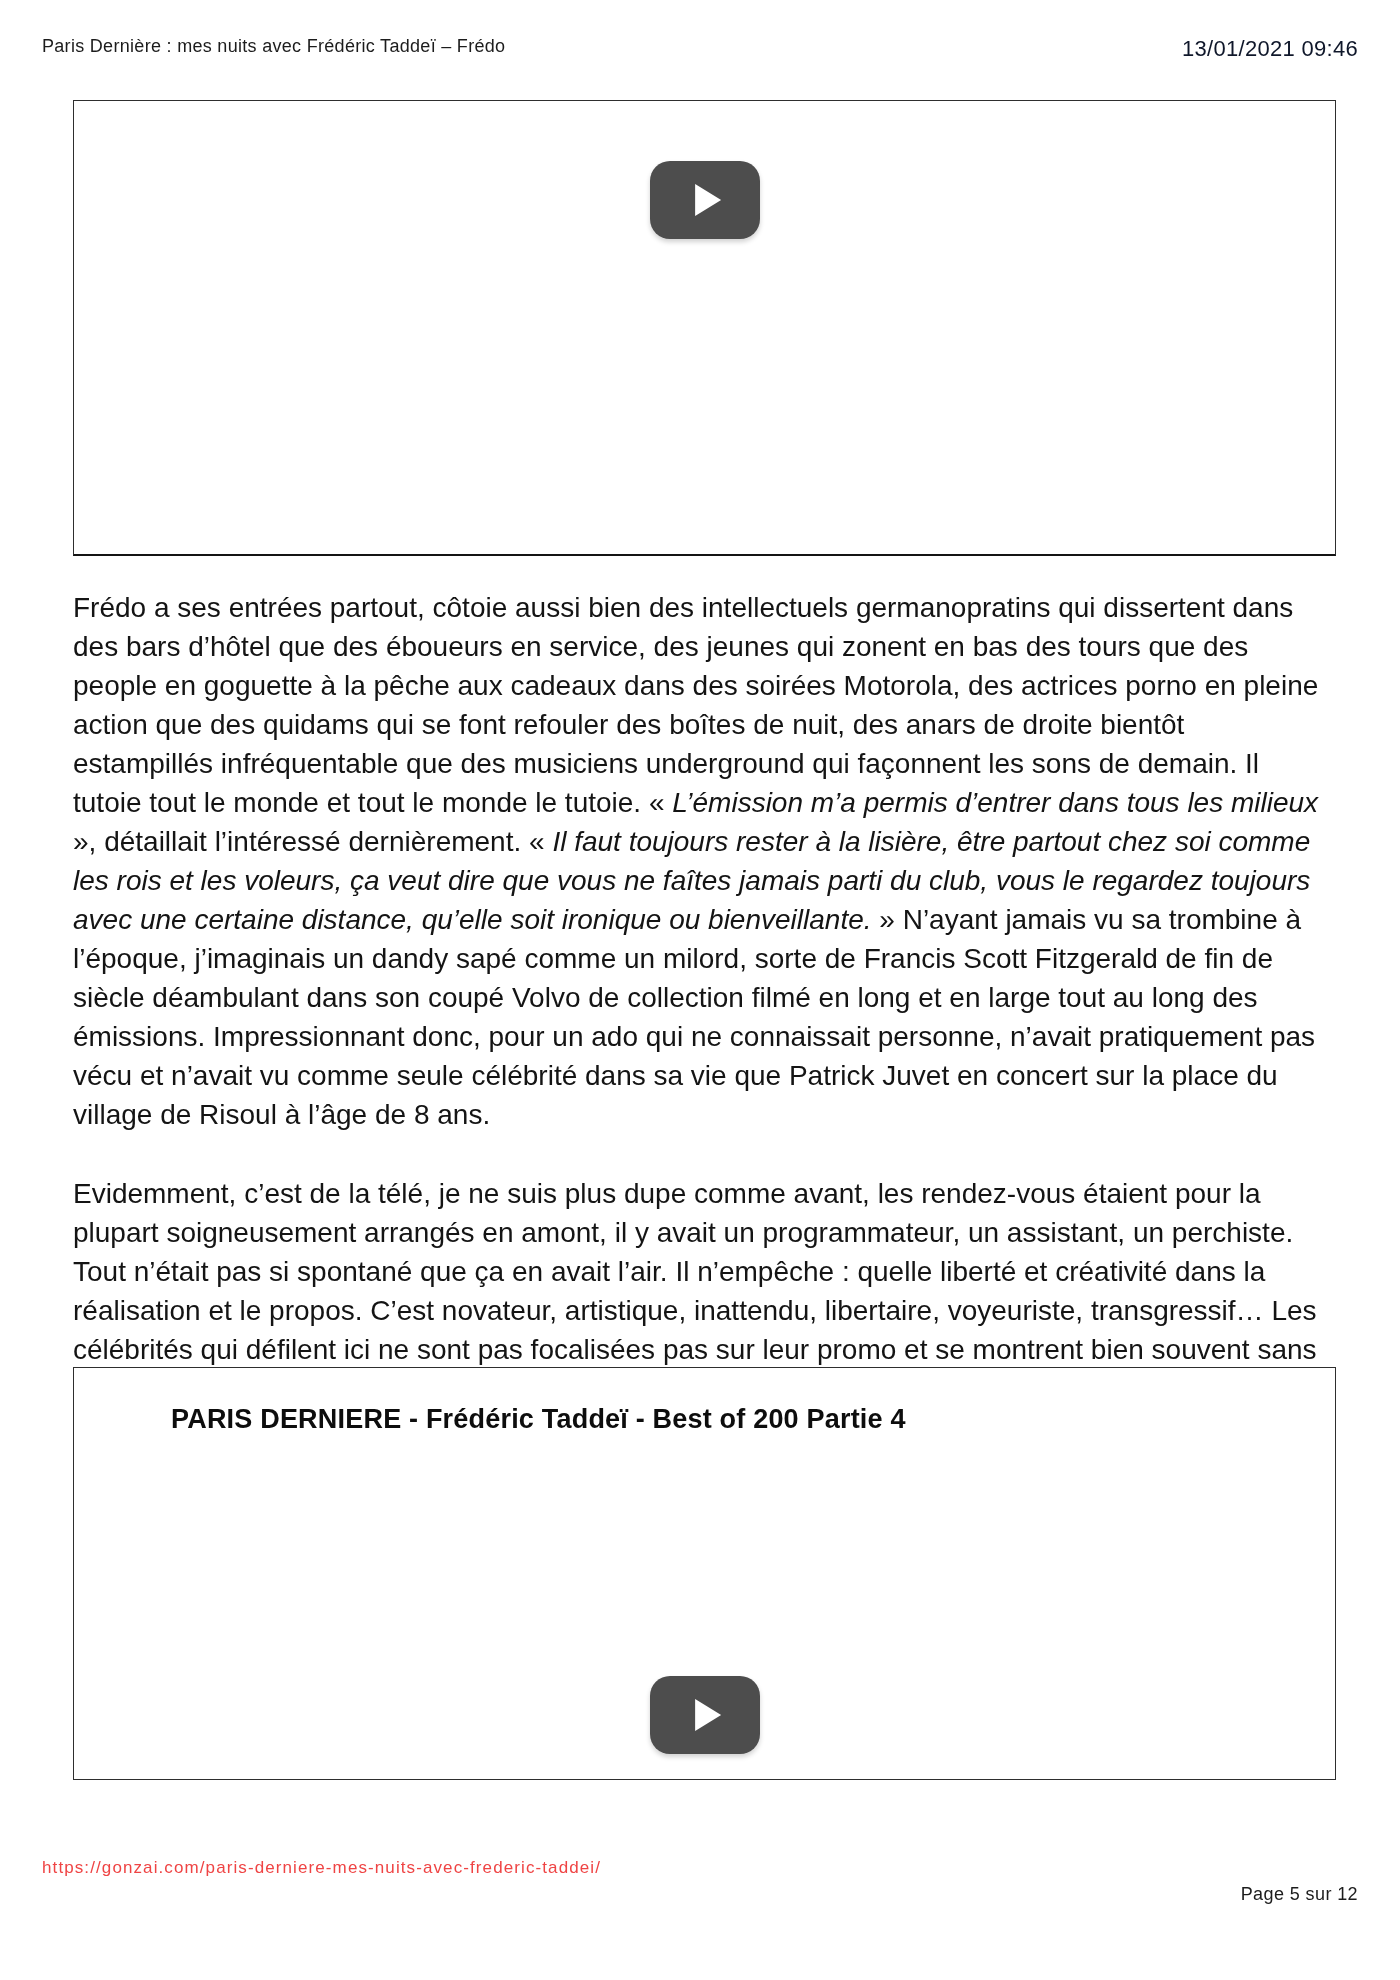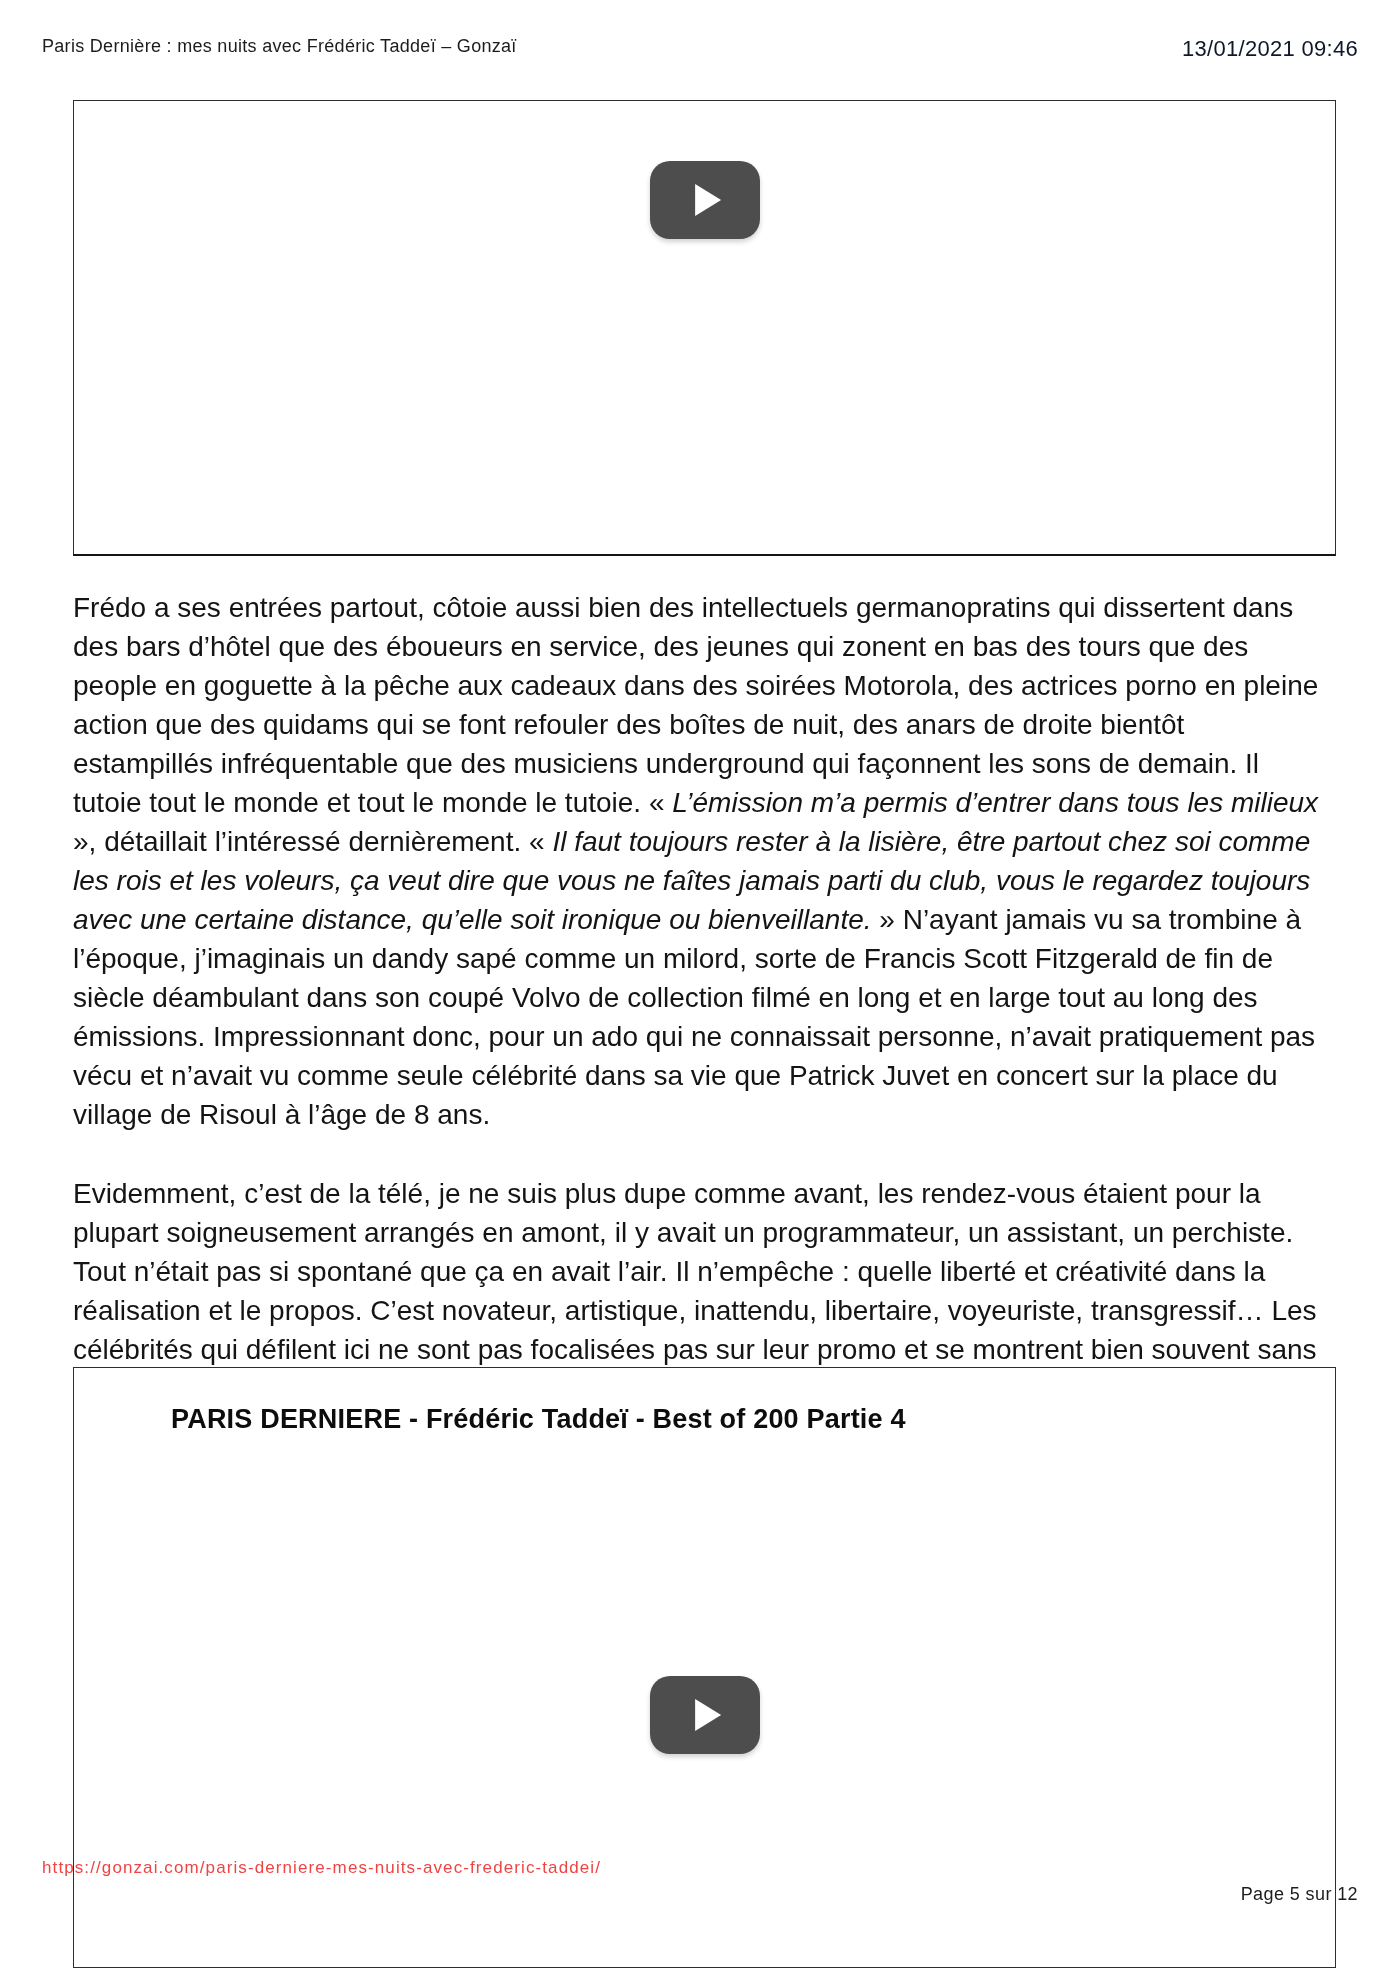--- a/index.html
+++ b/index.html
@@ -20,21 +20,21 @@
   }
   .ftr-right{
     position:absolute;top:1860px;right:42px;font-size:18px;letter-spacing:.4px;color:#1c1c1c;margin-top:24px;
   }
   
   .embed{
     position:absolute;left:73px;width:1263px;background:#fff;
     border:1px solid #2e2e2e;box-sizing:border-box;
   }
   .embed1{top:100px;height:456px;border-bottom-width:2px;border-bottom-color:#141414;}
-  .embed2{top:1367px;height:601px;}
+  .embed2{top:1367px;height:413px;}
   .play-btn{
     position:absolute;left:50%;transform:translateX(-50%);
     width:110px;height:78px;background:#4d4d4d;border-radius:20px;
     box-shadow:0 3px 5px rgba(0,0,0,.18);cursor:pointer;
   }
   .embed1 .play-btn{top:60px;}
   .embed2 .play-btn{top:308px;}
   .play-btn::after{
     content:"";position:absolute;left:50%;top:50%;
     transform:translate(-38%,-50%);
@@ -52,21 +52,21 @@
     position:absolute;left:73px;top:588px;width:1248px;
   }
   .article p{
     margin:0 0 40px 0;font-size:28px;line-height:39px;color:#141414;
   }
   .article p i{font-style:italic;}
 </style>
 </head>
 <body>
 
-<div class="hdr-left">Paris Dernière : mes nuits avec Frédéric Taddeï – Gonzaï</div>
+<div class="hdr-left">Paris Dernière : mes nuits avec Frédéric Taddeï – Frédo</div>
 <div class="hdr-right">13/01/2021 09:46</div>
 
 <div class="embed embed1">
   <div class="play-btn"></div>
 </div>
 
 <div class="article">
     <p><span>Frédo a ses entrées partout, côtoie aussi bien des intellectuels germanopratins qui dissertent dans des bars d’hôtel que des éboueurs en service, des jeunes qui zonent en bas des tours que des people en goguette à la pêche aux cadeaux dans des soirées Motorola, des actrices porno en pleine action que des quidams qui se font refouler des boîtes de nuit, des anars de droite bientôt estampillés infréquentable que des musiciens underground qui façonnent les sons de demain. Il tutoie tout le monde et tout le monde le tutoie. « </span><i>L’émission m’a permis d’entrer dans tous les milieux</i><span> », détaillait l’intéressé dernièrement. « </span><i>Il faut toujours rester à la lisière, être partout chez soi comme les rois et les voleurs, ça veut dire que vous ne faîtes jamais parti du club, vous le regardez toujours avec une certaine distance, qu’elle soit ironique ou bienveillante.</i><span> » N’ayant jamais vu sa trombine à l’époque, j’imaginais un dandy sapé comme un milord, sorte de Francis Scott Fitzgerald de fin de siècle déambulant dans son coupé Volvo de collection filmé en long et en large tout au long des émissions. Impressionnant donc, pour un ado qui ne connaissait personne, n’avait pratiquement pas vécu et n’avait vu comme seule célébrité dans sa vie que Patrick Juvet en concert sur la place du village de Risoul à l’âge de 8 ans.</span></p>
     <p><span>Evidemment, c’est de la télé, je ne suis plus dupe comme avant, les rendez-vous étaient pour la plupart soigneusement arrangés en amont, il y avait un programmateur, un assistant, un perchiste. Tout n’était pas si spontané que ça en avait l’air. Il n’empêche : quelle liberté et créativité dans la réalisation et le propos. C’est novateur, artistique, inattendu, libertaire, voyeuriste, transgressif… Les célébrités qui défilent ici ne sont pas focalisées pas sur leur promo et se montrent bien souvent sans filtre. Eméchées, gênées ou excitées, elles sont parfois filmées dans leur habitat naturel, dans l’intimité de la nuit.</span></p>
   </div>

